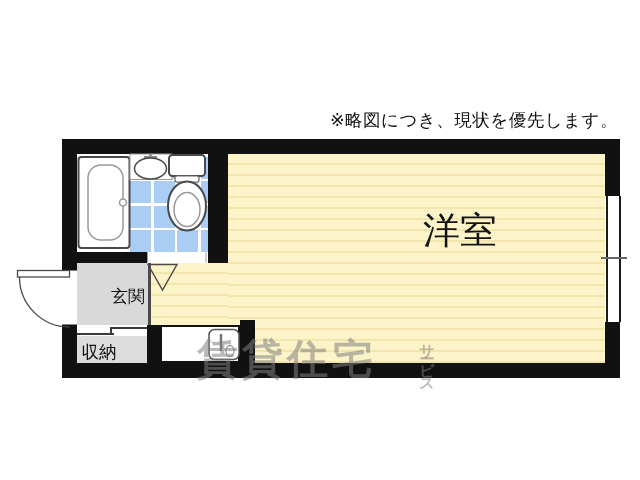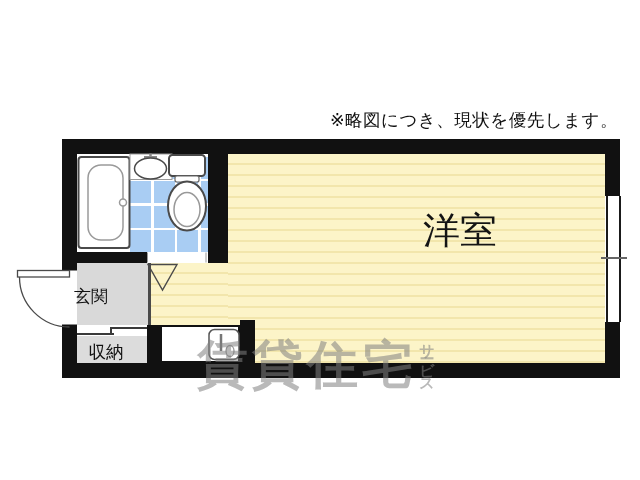--- a/index.html
+++ b/index.html
@@ -65,25 +65,25 @@
   .window{left:606px;top:196px;width:15px;height:126px;background:#ffffff;
     border-left:2px solid #1a1a1a;border-right:2px solid #1a1a1a;z-index:3;}
   .window-divider{left:601px;top:257px;width:26px;height:1.5px;background:#666;z-index:4;}
 
   .fixtures{left:0;top:0;width:640px;height:480px;z-index:4;pointer-events:none;}
   .fx{stroke:var(--fixture-stroke);}
 
   
   .label-main{left:285px;top:212px;width:212px;text-align:right;font-size:37px;
     line-height:37.5px;color:#141414;z-index:5;white-space:nowrap;}
-  .label-genkan{left:74px;top:285px;width:71px;text-align:left;font-size:17px;z-index:5;}
-  .label-storage{left:72px;top:340px;width:68px;text-align:center;font-size:17.5px;z-index:5;}
+  .label-genkan{left:74px;top:285px;width:71px;text-align:right;font-size:17px;z-index:5;}
+  .label-storage{left:65px;top:340px;width:68px;text-align:center;font-size:17.5px;z-index:5;}
 
   
-  .wm-main{left:197px;top:338px;font-size:51px;font-weight:700;letter-spacing:4px;
+  .wm-main{left:197px;top:338px;font-size:41px;font-weight:700;letter-spacing:4px;
     line-height:1.05;color:var(--watermark);z-index:7;white-space:nowrap;}
   .wm-vert{left:417px;top:333px;height:64px;writing-mode:vertical-rl;font-size:15px;
     font-weight:700;letter-spacing:0.5px;color:var(--watermark);z-index:7;}
 </style>
 </head>
 <body>
 
 <div class="canvas">
 
   <div class="abs disclaimer">※略図につき、現状を優先します。</div>

